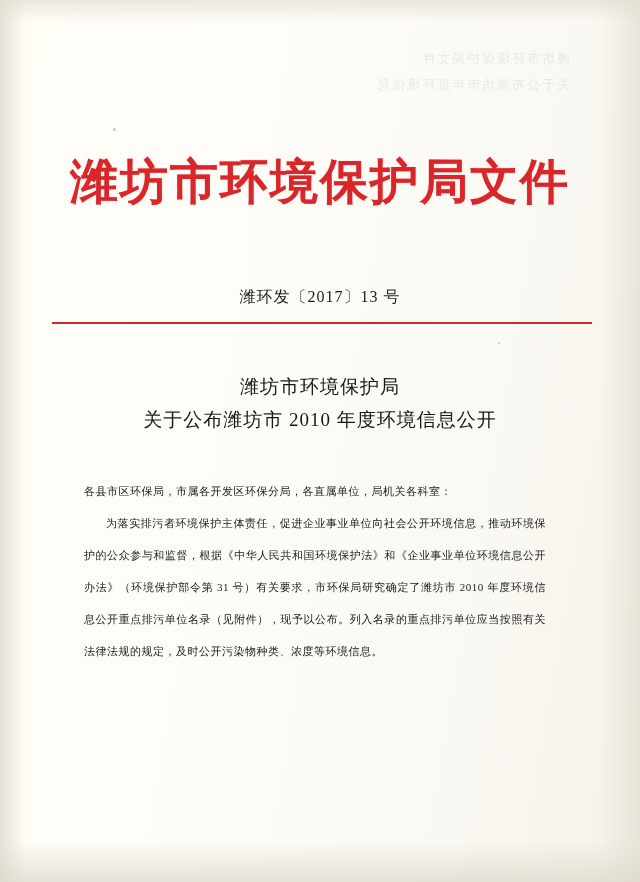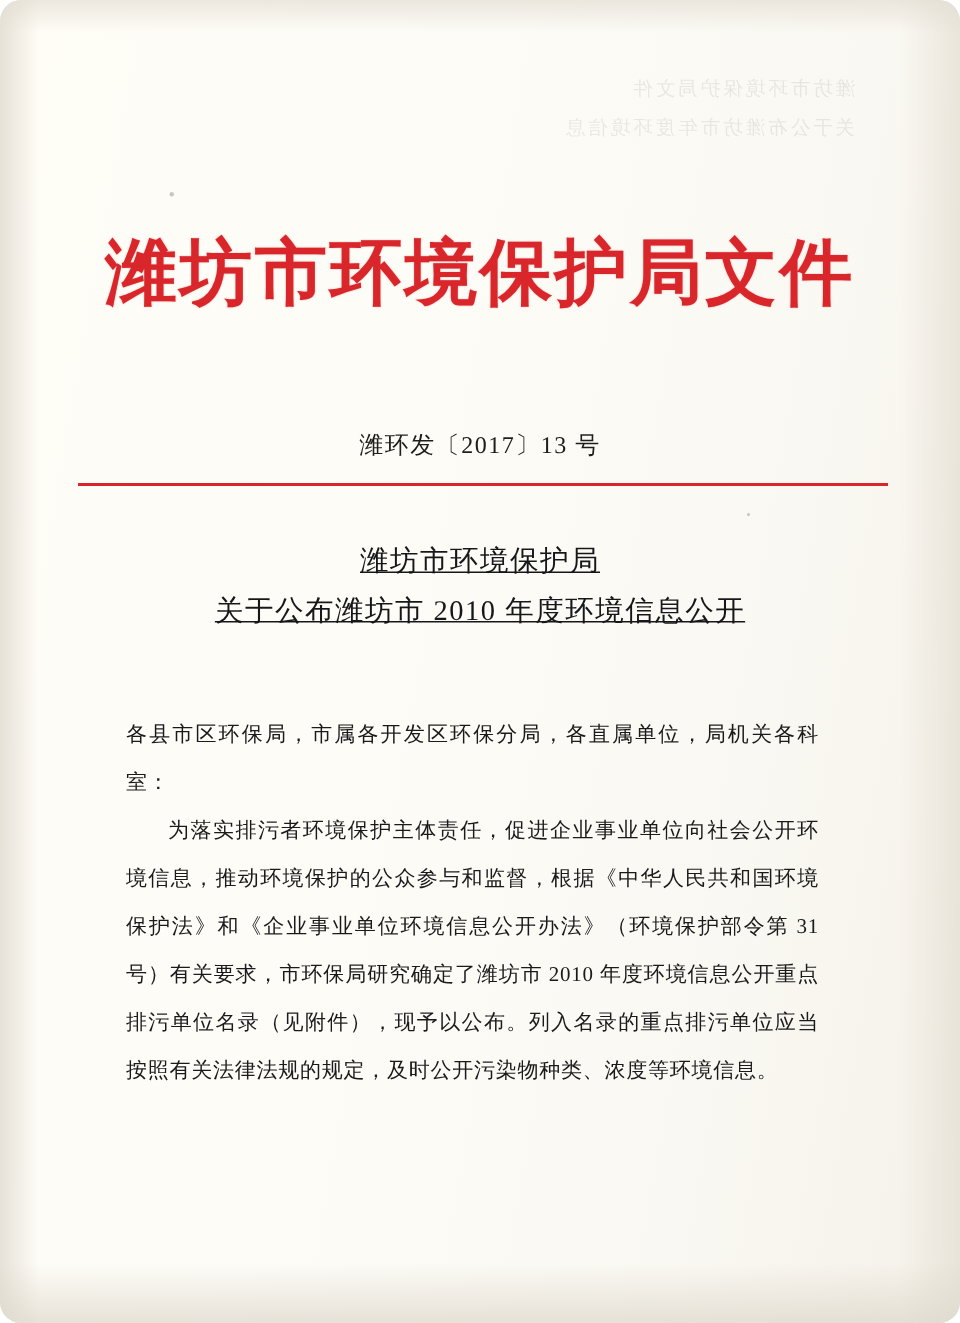--- a/index.html
+++ b/index.html
@@ -7,21 +7,20 @@
     padding: 0;
     background: #ffffff;
   }
   #page {
     position: relative;
     width: 640px;
     height: 882px;
     overflow: hidden;
     background: #fdfcf8;
     font-family: "Liberation Serif", "DejaVu Serif", serif;
-    border-radius: 14px;
   }
   
   .paper-bg {
     position: absolute;
     inset: 0;
     background:
       linear-gradient(100deg, rgba(255,253,246,1) 0%, rgba(253,252,247,1) 40%, rgba(250,248,242,1) 75%, rgba(244,241,233,1) 100%),
       linear-gradient(180deg, rgba(255,255,255,0) 60%, rgba(238,234,225,0.55) 100%);
   }
   .edge-shadow-left {
@@ -103,39 +102,38 @@
     position: absolute;
     top: 322px;
     left: 52px;
     width: 540px;
     height: 2px;
     background: #d8262b;
   }
 
   .doc-title {
     position: absolute;
-    top: 358px;
+    top: 370px;
     left: 0;
     width: 640px;
     text-align: center;
     color: #16171a;
     font-size: 19px;
     line-height: 33px;
     letter-spacing: 1px;
-    text-decoration: underline;
   }
   .doc-title .line { display: block; }
 
   .body-text {
     position: absolute;
     top: 475px;
     left: 84px;
     width: 462px;
     color: #1a1a1c;
-    font-size: 14px;
+    font-size: 11px;
     line-height: 32px;
     text-align: justify;
     letter-spacing: 0.5px;
   }
   .body-text p {
     margin: 0;
   }
   .indent { text-indent: 2em; }
 </style>
 </head>

